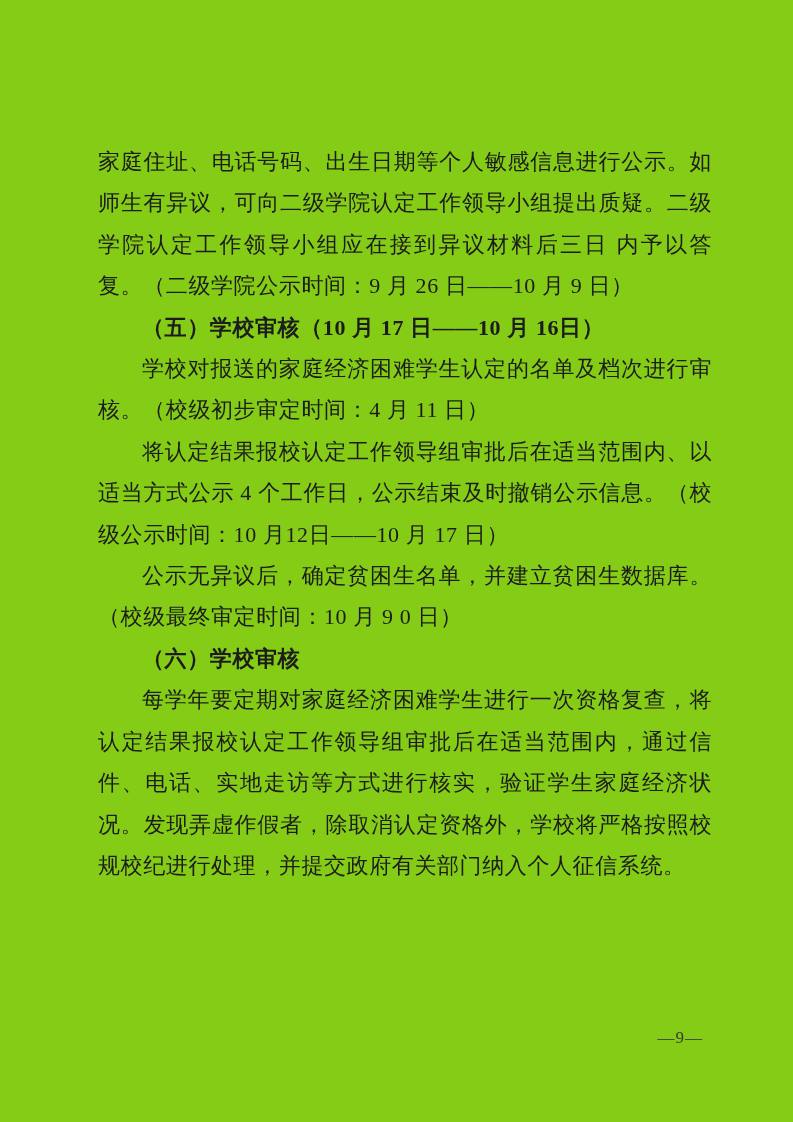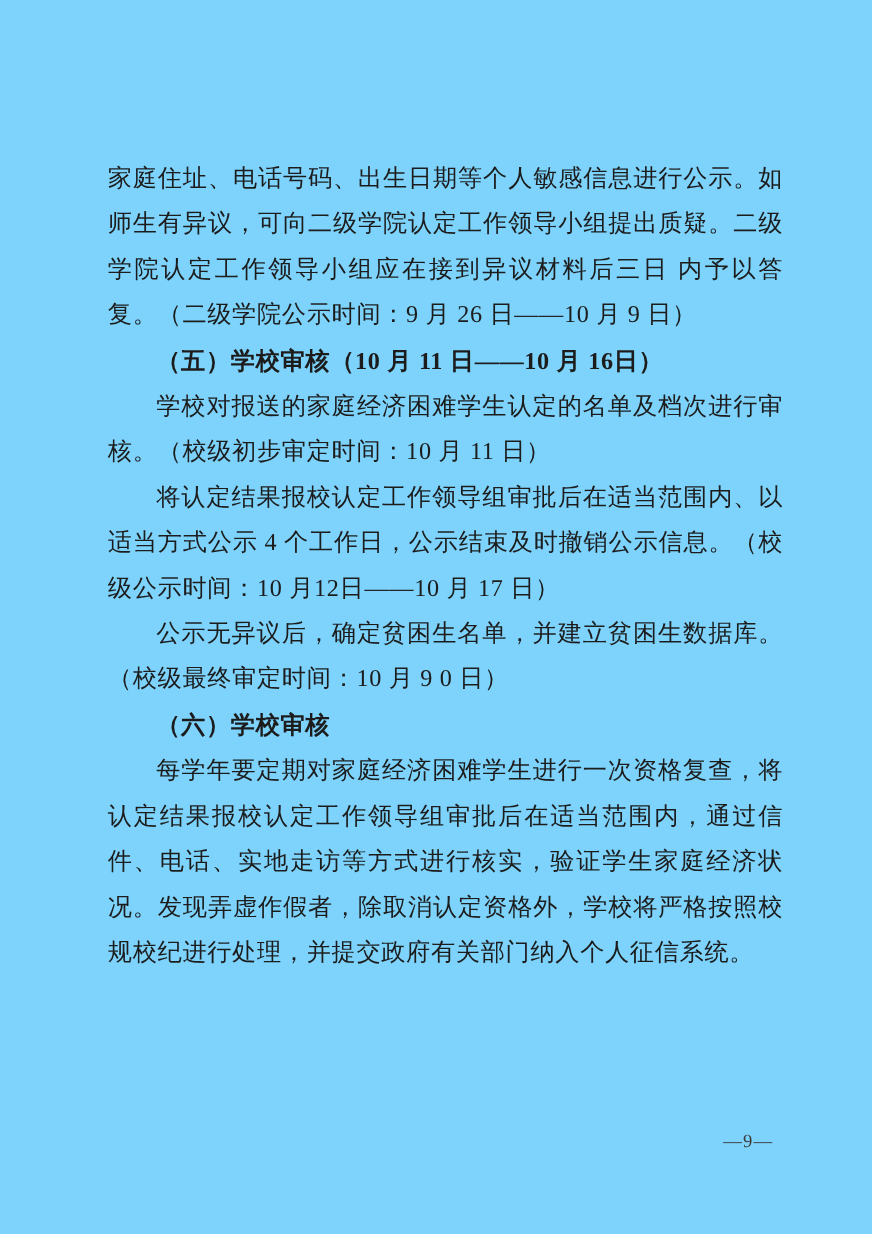--- a/index.html
+++ b/index.html
@@ -1,20 +1,20 @@
 <!DOCTYPE html>
 <html><head>
 <meta charset="utf-8">
 <style>
   html, body { margin: 0; padding: 0; background: #ffffff; }
   .page {
     position: relative;
     width: 793px;
     height: 1122px;
-    background: #7dd3fc;
+    background: #84cc16;
     overflow: hidden;
     font-family: "Liberation Serif", "DejaVu Serif", serif;
     color: #1c1c1c;
   }
   .content {
     position: absolute;
     left: 98px;
     top: 141px;
     width: 614px;
   }
@@ -38,22 +38,22 @@
     color: #3a3a3a;
     font-family: "Liberation Serif", "DejaVu Serif", serif;
   }
 </style>
 </head>
 <body>
 
 <div class="page">
   <div class="content">
     <p>家庭住址、电话号码、出生日期等个人敏感信息进行公示。如师生有异议，可向二级学院认定工作领导小组提出质疑。二级学院认定工作领导小组应在接到异议材料后三日 内予以答复。（二级学院公示时间：9 月 26 日——10 月 9 日）</p>
-    <p class="indent heading">（五）学校审核（10 月 11 日——10 月 16日）</p>
-    <p class="indent">学校对报送的家庭经济困难学生认定的名单及档次进行审核。（校级初步审定时间：10 月 11 日）</p>
+    <p class="indent heading">（五）学校审核（10 月 17 日——10 月 16日）</p>
+    <p class="indent">学校对报送的家庭经济困难学生认定的名单及档次进行审核。（校级初步审定时间：4 月 11 日）</p>
     <p class="indent">将认定结果报校认定工作领导组审批后在适当范围内、以适当方式公示 4 个工作日，公示结束及时撤销公示信息。（校级公示时间：10 月12日——10 月 17 日）</p>
     <p class="indent">公示无异议后，确定贫困生名单，并建立贫困生数据库。（校级最终审定时间：10 月 9 0 日）</p>
     <p class="indent heading">（六）学校审核</p>
     <p class="indent">每学年要定期对家庭经济困难学生进行一次资格复查，将认定结果报校认定工作领导组审批后在适当范围内，通过信件、电话、实地走访等方式进行核实，验证学生家庭经济状况。发现弄虚作假者，除取消认定资格外，学校将严格按照校规校纪进行处理，并提交政府有关部门纳入个人征信系统。</p>
   </div>
 
   <div class="page-number">—9—</div>
 </div>
 
 </body></html>

